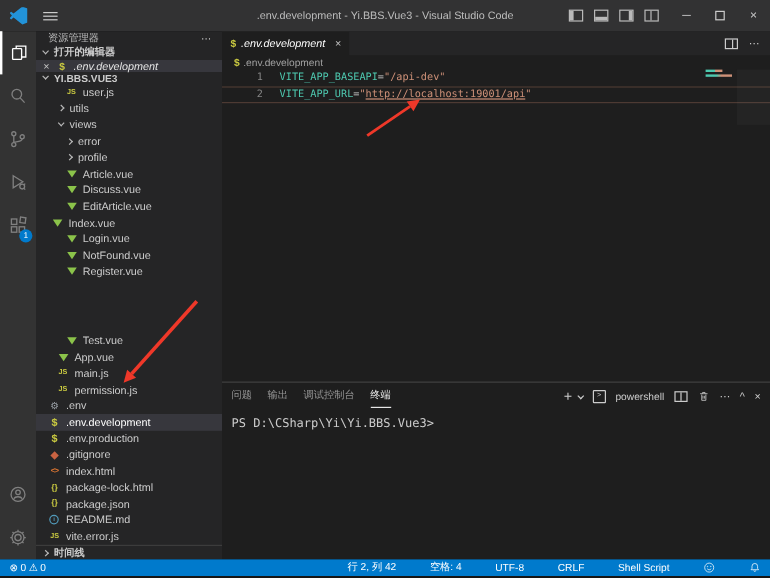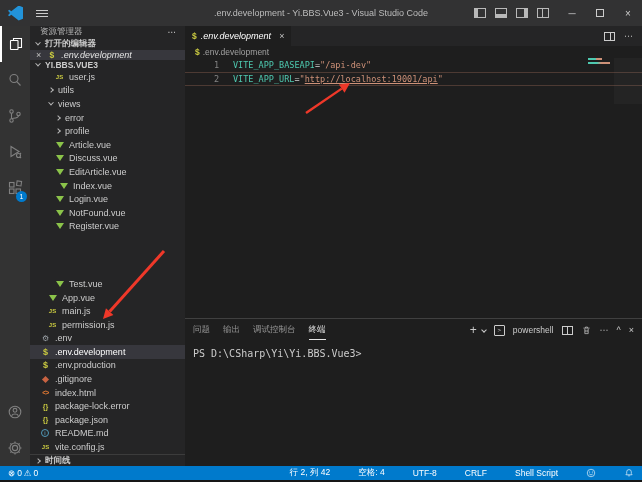--- a/index.html
+++ b/index.html
@@ -256,21 +256,21 @@
               <i></i>
             </span>
             <span class="tree-label">Discuss.vue</span>
           </div>
           <div class="tree-row" style="padding-left: 24px;">
             <span class="fi fi-vue">
               <i></i>
             </span>
             <span class="tree-label">EditArticle.vue</span>
           </div>
-          <div class="tree-row" style="padding-left: 28px; align-items: center;">
+          <div class="tree-row" style="padding-left: 12px; align-items: center;">
             <span class="fi fi-vue">
               <i></i>
             </span>
             <span class="tree-label">Index.vue</span>
           </div>
           <div class="tree-row" style="padding-left: 24px;">
             <span class="fi fi-vue">
               <i></i>
             </span>
             <span class="tree-label">Login.vue</span>
@@ -324,33 +324,33 @@
               <i></i>
             </span>
             <span class="tree-label">.gitignore</span>
           </div>
           <div class="tree-row" style="padding-left: 10px;">
             <span class="fi fi-html">&lt;&gt;</span>
             <span class="tree-label">index.html</span>
           </div>
           <div class="tree-row" style="padding-left: 10px;">
             <span class="fi fi-json">{}</span>
-            <span class="tree-label">package-lock.error</span>
+            <span class="tree-label">package-lock.html</span>
           </div>
           <div class="tree-row" style="padding-left: 10px;">
             <span class="fi fi-json">{}</span>
             <span class="tree-label">package.json</span>
           </div>
           <div class="tree-row" style="padding-left: 10px;">
             <span class="fi fi-info">i</span>
             <span class="tree-label">README.md</span>
           </div>
           <div class="tree-row" style="padding-left: 10px;">
             <span class="fi fi-js">JS</span>
-            <span class="tree-label">vite.config.js</span>
+            <span class="tree-label">vite.error.js</span>
           </div>
         </div>
       <div class="sb-spacer"></div>
       <div class="sb-bottom">
         <span class="chev right"></span>
         <span>时间线</span>
       </div>
     </div>
 
     <div class="maincol">

